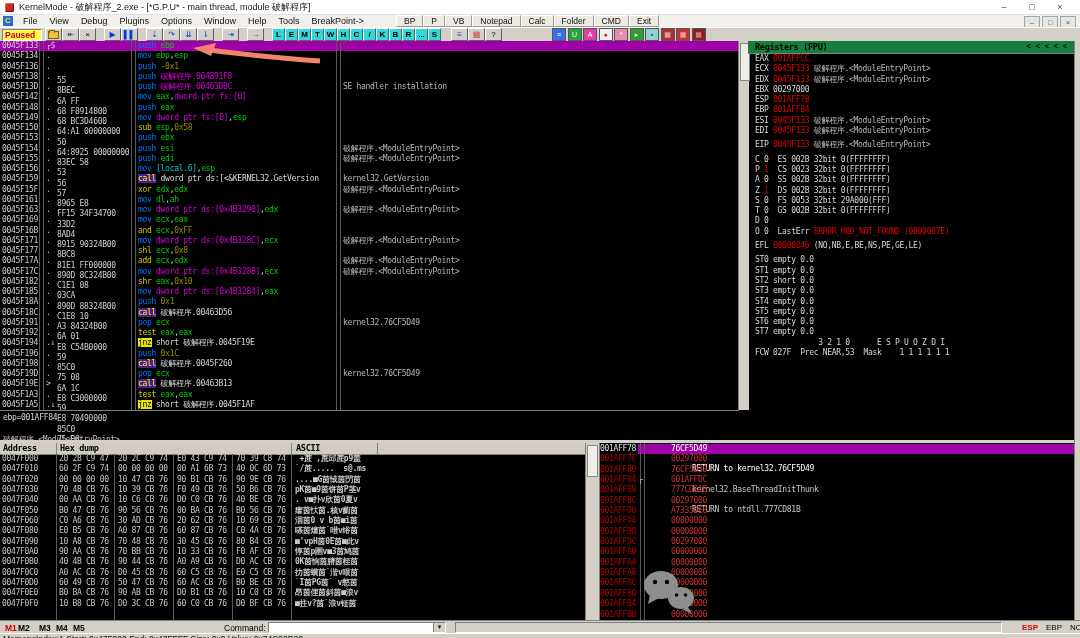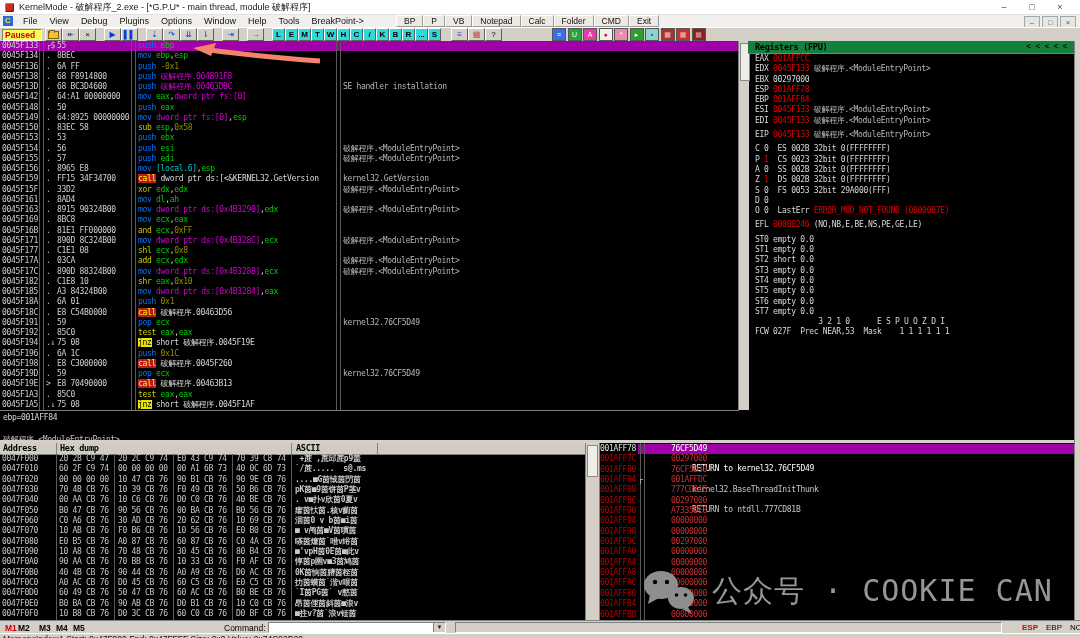--- a/index.html
+++ b/index.html
@@ -41,26 +41,26 @@
   .pibtn{width:12px;height:11px;flex:none;margin-right:1.5px;border:1px solid #555;
          font-size:7px;display:flex;align-items:center;justify-content:center;color:#fff;line-height:1;}
   
   .cpu{position:absolute;left:0;top:41px;width:1080px;height:402px;background:#000;}
   .vline{position:absolute;width:1px;background:#5A5A5A;}
   .drows{position:absolute;left:0;top:0;width:738px;}
   .drow{position:relative;height:10.25px;line-height:10.4px;white-space:pre;}
   .drow.sel{background:#A000A8;}
   .drow .a{position:absolute;left:2px;color:#D0D0D0;}
   .drow .p{position:absolute;left:46px;color:#C8C8C8;}
-  .drow .o{position:absolute;left:57px;width:72px;overflow:hidden;color:#D0D0D0;}
+  .drow .o{position:absolute;left:57px;width:72px;overflow:hidden;color:#D0D0D0;margin-top:35px;}
   .drow .i{position:absolute;left:138px;width:195px;overflow:hidden;}
   .drow .m{position:absolute;left:343px;width:390px;overflow:hidden;color:#B8B8B8;}
   .tk-w{color:#D8D8D8}.tk-g{color:#00CC00}.tk-b{color:#0076FF}.tk-m{color:#D400D4}
   .tk-y{color:#C8C800}.tk-o{color:#8F9000}.tk-c{color:#00C8C8}.tk-gy{color:#B8B8B8}.tk-r{color:#E00000}
-  .tk-C{background:#b91c1c;color:#FFFF00}.tk-J{background:#E8E800;color:#000}
+  .tk-C{background:#4c1d95;color:#FFFF00}.tk-J{background:#E8E800;color:#000}
   .vs{position:absolute;background:#D4D0C8;}
   .vs .thumb{position:absolute;left:1px;width:8px;background:#EFEDE8;border:1px solid #888;}
   
   .reghdr{position:absolute;left:748px;top:0;width:326px;height:12px;background:#15803d;color:#000;
           font-weight:bold;font-size:8.5px;line-height:12px;padding-left:7px;border-bottom:1px solid #808080;}
   .regmarks{position:absolute;right:14px;top:0;font-weight:normal;font-family:"DejaVu Sans Mono",monospace;font-size:8px;}
   .regbody{position:absolute;left:748px;top:13px;width:326px;}
   .rline{height:10.3px;line-height:10.4px;padding-left:7px;white-space:pre;}
   .rgap{height:4px;}
   
@@ -263,34 +263,36 @@
     <div class="vs" style="left:738px;top:0;width:10px;height:369px;border-left:1px solid #808080;">
       <div class="thumb" style="top:2px;height:36px;"></div>
     </div>
 
     <div class="reghdr">
       <span>Registers (FPU)</span>
       <span class="regmarks">&lt;       &lt;       &lt;       &lt;       &lt;</span>
     </div>
     <div class="regbody" id="registers">
         <div class="rline"><span class="tk-w">EAX </span><span class="tk-r">001AFFCC</span></div>
+        <div class="rline"><span class="tk-w">ECX </span><span class="tk-r">0045F133</span><span class="tk-gy"> 破解程序.&lt;ModuleEntryPoint&gt;</span></div>
         <div class="rline"><span class="tk-w">EDX </span><span class="tk-r">0045F133</span><span class="tk-gy"> 破解程序.&lt;ModuleEntryPoint&gt;</span></div>
         <div class="rline"><span class="tk-w">EBX 00297000</span></div>
         <div class="rline"><span class="tk-w">ESP </span><span class="tk-r">001AFF78</span></div>
         <div class="rline"><span class="tk-w">EBP </span><span class="tk-r">001AFF84</span></div>
         <div class="rline"><span class="tk-w">ESI </span><span class="tk-r">0045F133</span><span class="tk-gy"> 破解程序.&lt;ModuleEntryPoint&gt;</span></div>
         <div class="rline"><span class="tk-w">EDI </span><span class="tk-r">0045F133</span><span class="tk-gy"> 破解程序.&lt;ModuleEntryPoint&gt;</span></div>
         <div class="rgap"></div>
         <div class="rline"><span class="tk-w">EIP </span><span class="tk-r">0045F133</span><span class="tk-gy"> 破解程序.&lt;ModuleEntryPoint&gt;</span></div>
         <div class="rgap"></div>
         <div class="rline"><span class="tk-w">C 0  ES 002B 32bit 0(FFFFFFFF)</span></div>
         <div class="rline"><span class="tk-w">P </span><span class="tk-r">1</span><span class="tk-w">  CS 0023 32bit 0(FFFFFFFF)</span></div>
         <div class="rline"><span class="tk-w">A 0  SS 002B 32bit 0(FFFFFFFF)</span></div>
         <div class="rline"><span class="tk-w">Z </span><span class="tk-r">1</span><span class="tk-w">  DS 002B 32bit 0(FFFFFFFF)</span></div>
         <div class="rline"><span class="tk-w">S 0  FS 0053 32bit 29A000(FFF)</span></div>
+        <div class="rline"><span class="tk-w">T 0  GS 002B 32bit 0(FFFFFFFF)</span></div>
         <div class="rline"><span class="tk-w">D 0</span></div>
         <div class="rline"><span class="tk-w">O 0  LastErr </span><span class="tk-r">ERROR_MOD_NOT_FOUND (0000007E)</span></div>
         <div class="rgap"></div>
         <div class="rline"><span class="tk-w">EFL </span><span class="tk-r">00000246</span><span class="tk-w"> (NO,NB,E,BE,NS,PE,GE,LE)</span></div>
         <div class="rgap"></div>
         <div class="rline"><span class="tk-w">ST0 empty 0.0</span></div>
         <div class="rline"><span class="tk-w">ST1 empty 0.0</span></div>
         <div class="rline"><span class="tk-w">ST2 short 0.0</span></div>
         <div class="rline"><span class="tk-w">ST3 empty 0.0</span></div>
         <div class="rline"><span class="tk-w">ST4 empty 0.0</span></div>
@@ -325,21 +327,20 @@
       <span class="hsep" style="left:377px;"></span>
     </div>
     <div class="xrows" id="dump">
         <div class="xrow"><span class="xa">0047F000</span><span class="g0">20 2B C9 47</span><span class="g1">20 2C C9 74</span><span class="g2">E0 43 C9 74</span><span class="g3">70 39 C8 74</span><span class="xs"> +蔗 ,蔗邱蔗p9盖</span></div>
         <div class="xrow"><span class="xa">0047F010</span><span class="g0">60 2F C9 74</span><span class="g1">00 00 00 00</span><span class="g2">00 A1 6B 73</span><span class="g3">40 0C 6D 73</span><span class="xs">`/蔗.....  s@.ms</span></div>
         <div class="xrow"><span class="xa">0047F020</span><span class="g0">00 00 00 00</span><span class="g1">10 47 CB 76</span><span class="g2">90 B1 CB 76</span><span class="g3">90 9E CB 76</span><span class="xs">....■G茵惐茵閁茵</span></div>
         <div class="xrow"><span class="xa">0047F030</span><span class="g0">70 4B CB 76</span><span class="g1">10 39 CB 76</span><span class="g2">F0 49 CB 76</span><span class="g3">50 B6 CB 76</span><span class="xs">pK茵■9茵饼茵P茎v</span></div>
         <div class="xrow"><span class="xa">0047F040</span><span class="g0">00 AA CB 76</span><span class="g1">10 C6 CB 76</span><span class="g2">D0 C0 CB 76</span><span class="g3">40 BE CB 76</span><span class="xs">. v■扑v欣茵0夏v</span></div>
         <div class="xrow"><span class="xa">0047F050</span><span class="g0">B0 47 CB 76</span><span class="g1">90 56 CB 76</span><span class="g2">00 BA CB 76</span><span class="g3">B0 56 CB 76</span><span class="xs">癨茵忕茵.核v藰茵</span></div>
         <div class="xrow"><span class="xa">0047F060</span><span class="g0">C0 A6 CB 76</span><span class="g1">30 AD CB 76</span><span class="g2">20 62 CB 76</span><span class="g3">10 69 CB 76</span><span class="xs">洇茵0 v b茵■i茵</span></div>
-        <div class="xrow"><span class="xa">0047F070</span><span class="g0">10 AB CB 76</span><span class="g1">F0 B6 CB 76</span><span class="g2">10 56 CB 76</span><span class="g3">E0 B0 CB 76</span><span class="xs">■ v鸬茵■V茵嘪茵</span></div>
         <div class="xrow"><span class="xa">0047F080</span><span class="g0">E0 B5 CB 76</span><span class="g1">A0 87 CB 76</span><span class="g2">60 87 CB 76</span><span class="g3">C0 4A CB 76</span><span class="xs">嗏茵燑茵`唶v绤茵</span></div>
         <div class="xrow"><span class="xa">0047F090</span><span class="g0">10 A8 CB 76</span><span class="g1">70 48 CB 76</span><span class="g2">30 45 CB 76</span><span class="g3">80 B4 CB 76</span><span class="xs">■'vpH茵0E茵■此v</span></div>
         <div class="xrow"><span class="xa">0047F0A0</span><span class="g0">90 AA CB 76</span><span class="g1">70 BB CB 76</span><span class="g2">10 33 CB 76</span><span class="g3">F0 AF CB 76</span><span class="xs">惇茵p圉v■3茵鸠茵</span></div>
         <div class="xrow"><span class="xa">0047F0B0</span><span class="g0">40 4B CB 76</span><span class="g1">90 44 CB 76</span><span class="g2">A0 A9 CB 76</span><span class="g3">D0 AC CB 76</span><span class="xs">0K茵恦茵膌茵桎茵</span></div>
         <div class="xrow"><span class="xa">0047F0C0</span><span class="g0">A0 AC CB 76</span><span class="g1">D0 45 CB 76</span><span class="g2">60 C5 CB 76</span><span class="g3">E0 C5 CB 76</span><span class="xs">扐茵蟥茵`湝v哏茵</span></div>
         <div class="xrow"><span class="xa">0047F0D0</span><span class="g0">60 49 CB 76</span><span class="g1">50 47 CB 76</span><span class="g2">60 AC CB 76</span><span class="g3">B0 BE CB 76</span><span class="xs">`I茵PG茵` v憗茵</span></div>
         <div class="xrow"><span class="xa">0047F0E0</span><span class="g0">B0 BA CB 76</span><span class="g1">90 AB CB 76</span><span class="g2">D0 B1 CB 76</span><span class="g3">10 C0 CB 76</span><span class="xs">昂茵俚茵斜茵■浪v</span></div>
         <div class="xrow"><span class="xa">0047F0F0</span><span class="g0">10 B8 CB 76</span><span class="g1">D0 3C CB 76</span><span class="g2">60 C0 CB 76</span><span class="g3">D0 BF CB 76</span><span class="xs">■拄v?茵`浪v铥茵</span></div>
       </div>
 
@@ -379,21 +380,20 @@
       <svg width="58" height="46" viewBox="0 0 58 46">
         <ellipse cx="21" cy="17" rx="17" ry="14" fill="#8E8E8E"></ellipse>
         <polygon points="10,27 8,36 19,30" fill="#8E8E8E"></polygon>
         <circle cx="15" cy="14" r="2.2" fill="#000"></circle>
         <circle cx="27" cy="14" r="2.2" fill="#000"></circle>
         <ellipse cx="41" cy="30" rx="13" ry="11" fill="#8E8E8E"></ellipse>
         <polygon points="48,39 52,46 42,41" fill="#8E8E8E"></polygon>
         <circle cx="36.5" cy="27" r="1.8" fill="#000"></circle>
         <circle cx="45.5" cy="27" r="1.8" fill="#000"></circle>
       </svg>
-      <span>公众号 · COOKIE CAN</span>
     </div>
   </div>
 
   <div class="rightstrip"></div>
 
   <div class="statusbar">
     <span id="mflags"><span class="mflag hot" style="left: 5px;">M1</span><span class="mflag" style="left: 18px; text-align: right;">M2</span><span class="mflag" style="left: 39px;">M3</span><span class="mflag" style="left: 56px;">M4</span><span class="mflag" style="left: 73px;">M5</span></span>
     <span class="cmdlabel">Command:</span>
     <span class="cmdbox">
       <input value="" style="">

